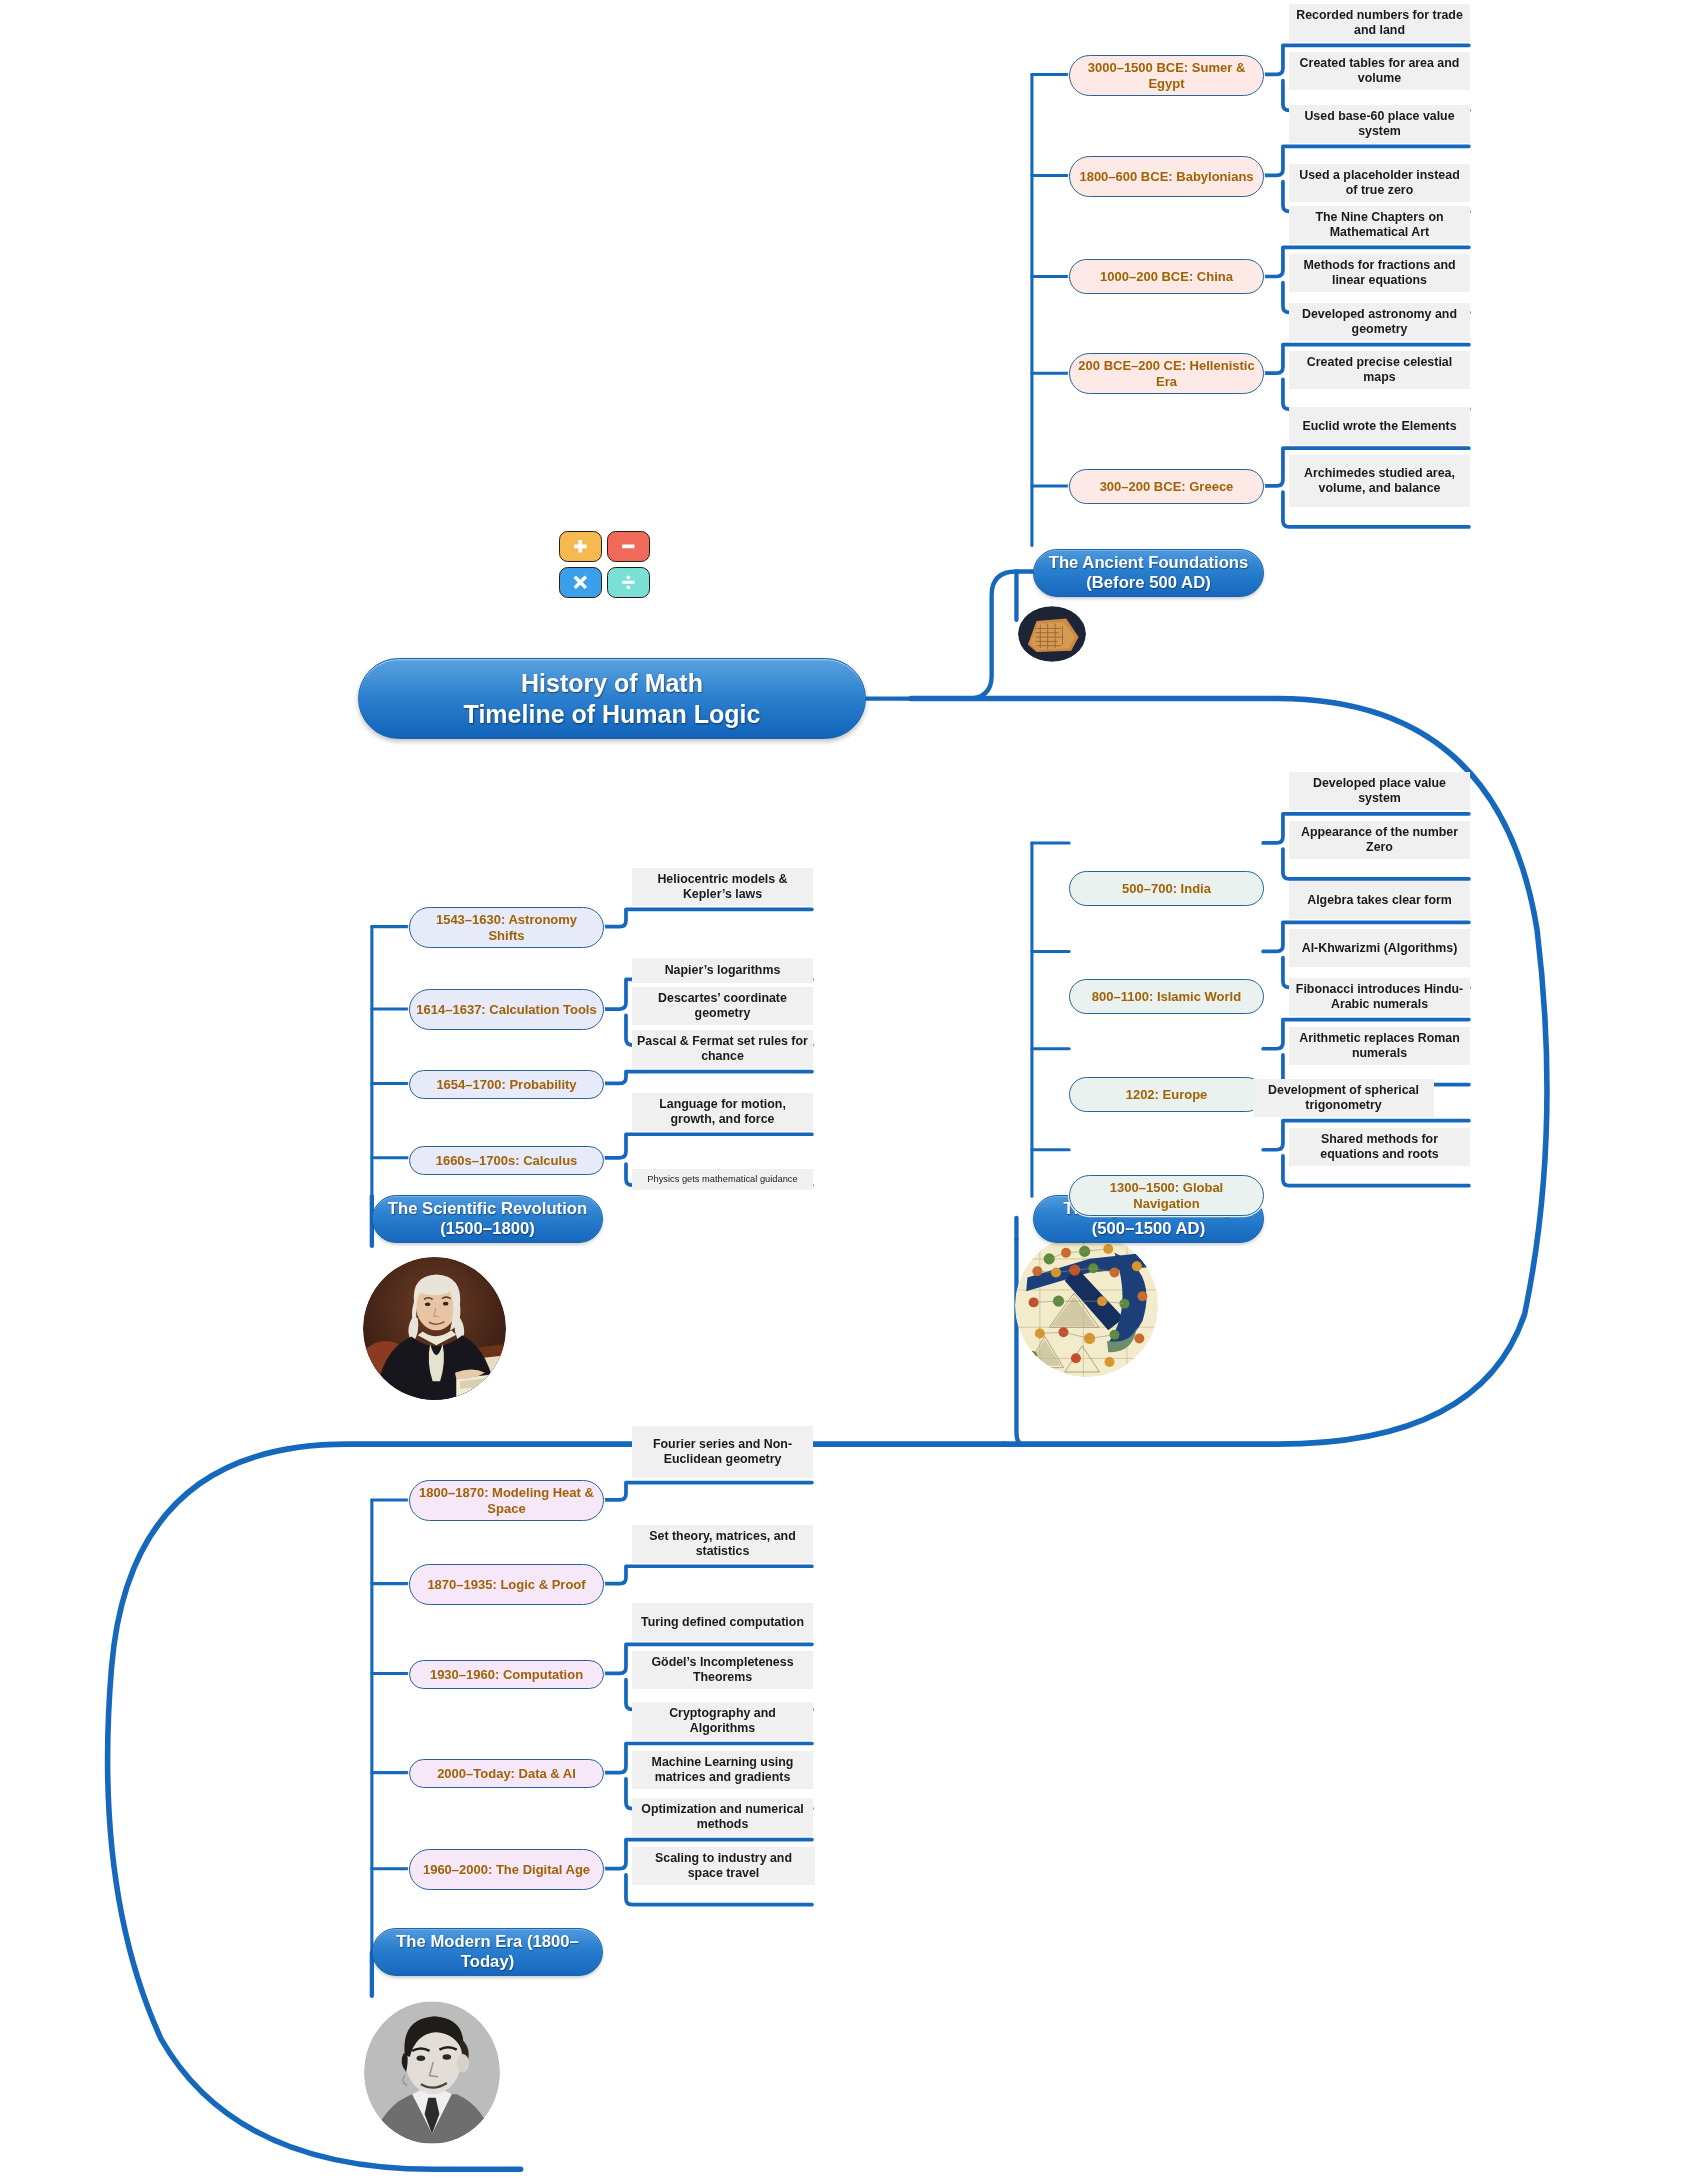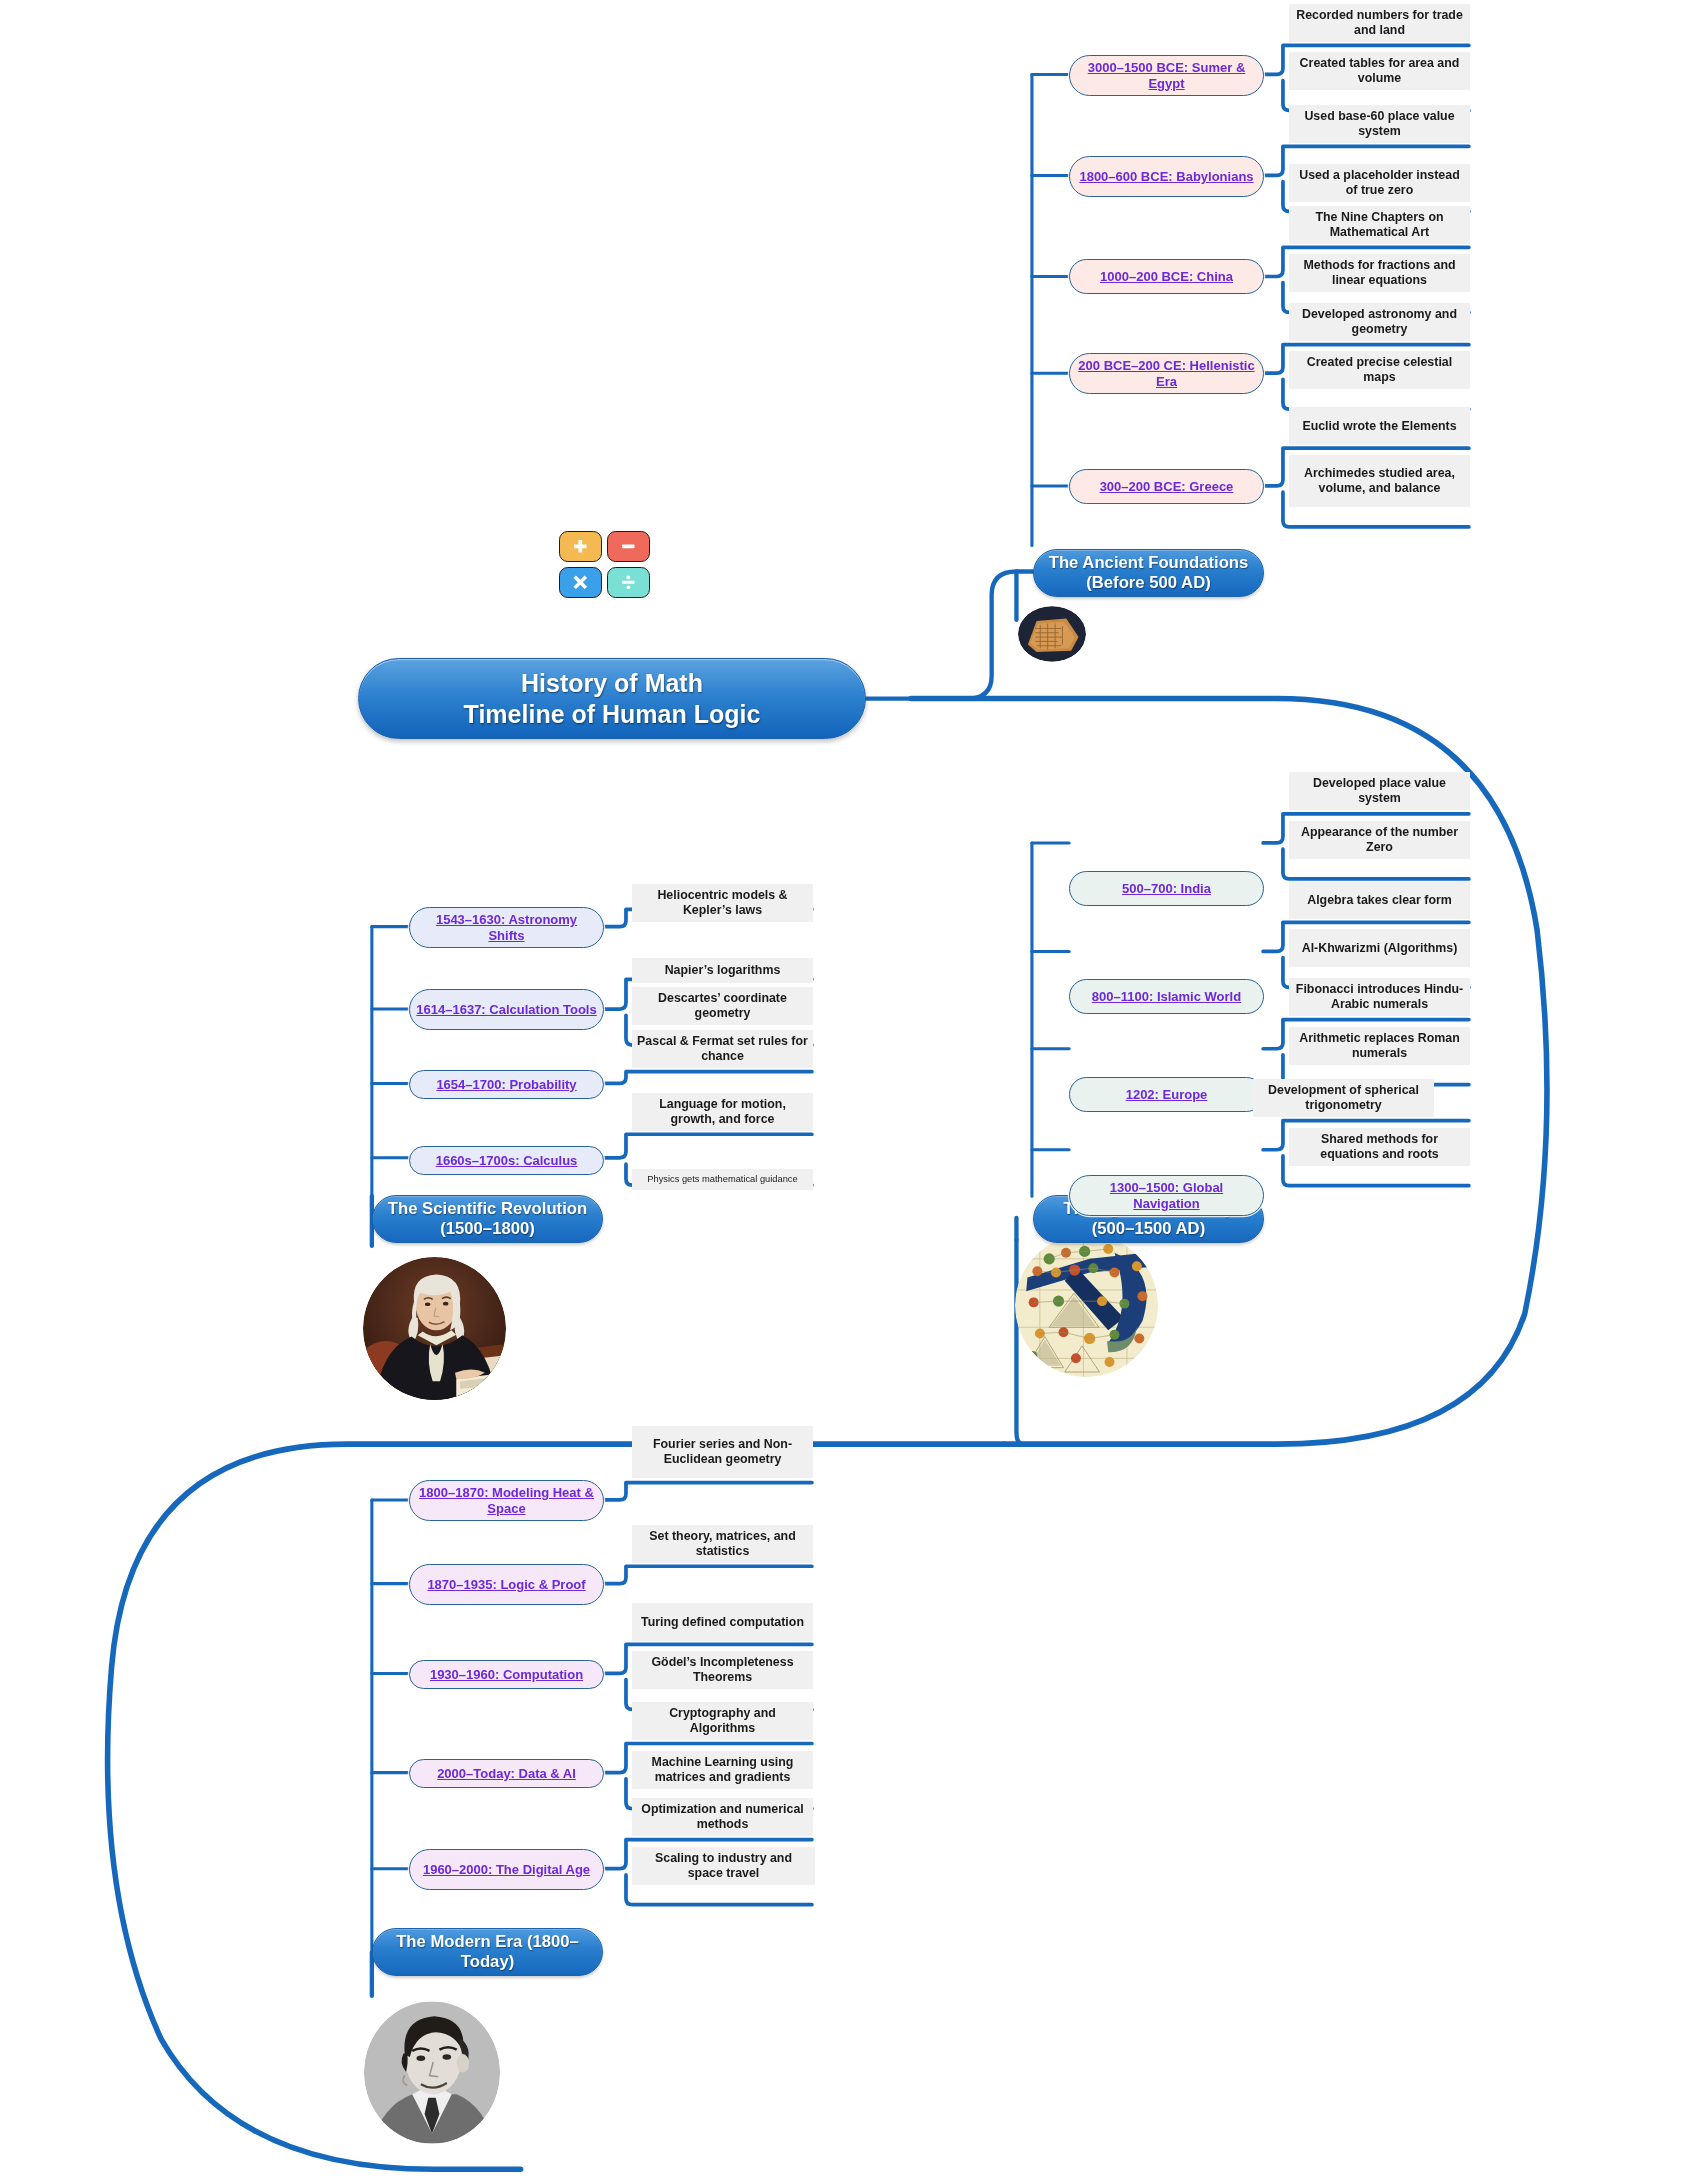--- a/index.html
+++ b/index.html
@@ -16,25 +16,24 @@
   #wires { position:absolute; left:0; top:0; width:1692px; height:2183px; pointer-events:none; }
 
   
   .pill {
     position:absolute;
     display:flex; align-items:center; justify-content:center;
     text-align:center;
     border:1.2px solid #2a6496;
     border-radius:619px;
     font-weight:bold;
-    color:#6d28d9;
+    color:#a16207;
     line-height:1.18;
     padding:2.5px 6.2px;
     box-shadow:0 0 0 1.2px rgba(255,255,255,.85);
-    text-decoration:underline;
   }
   .pill.topic { font-size:13px; }
 
   
   .tint-ancient   { background:#fdeae6; }
   .tint-discovery { background:#e9f2ee;margin-top:45px; }
   .tint-science   { background:#e7eaf8; }
   .tint-modern    { background:#f6e8f8; }
 
   
@@ -458,21 +457,21 @@
   <div class="leaf" style="left:1253px;top:1079px;width:181px;height:38px;">
     <span>Development of spherical trigonometry</span>
     </div>
   <div class="leaf" style="left:1289px;top:1128px;width:181px;height:38px;">
     <span>Shared methods for equations and roots</span>
     </div>
 
   <div class="pill topic tint-science" style="left:409px;top:907px;width:195px;height:41px;">
     <span>1543–1630: Astronomy Shifts</span>
     </div>
-  <div class="leaf" style="left:632px;top:868px;width:181px;height:38px;margin-top:16px;">
+  <div class="leaf" style="left:632px;top:868px;width:181px;height:38px;">
     <span>Heliocentric models &amp; Kepler’s laws</span>
     </div>
 
   <div class="pill topic tint-science" style="left:409px;top:989px;width:195px;height:41px;">
     <span>1614–1637: Calculation Tools</span>
     </div>
   <div class="leaf" style="left:632px;top:958px;width:181px;height:25px;">
     <span>Napier’s logarithms</span>
     </div>
   <div class="leaf" style="left:632px;top:987px;width:181px;height:38px;">

